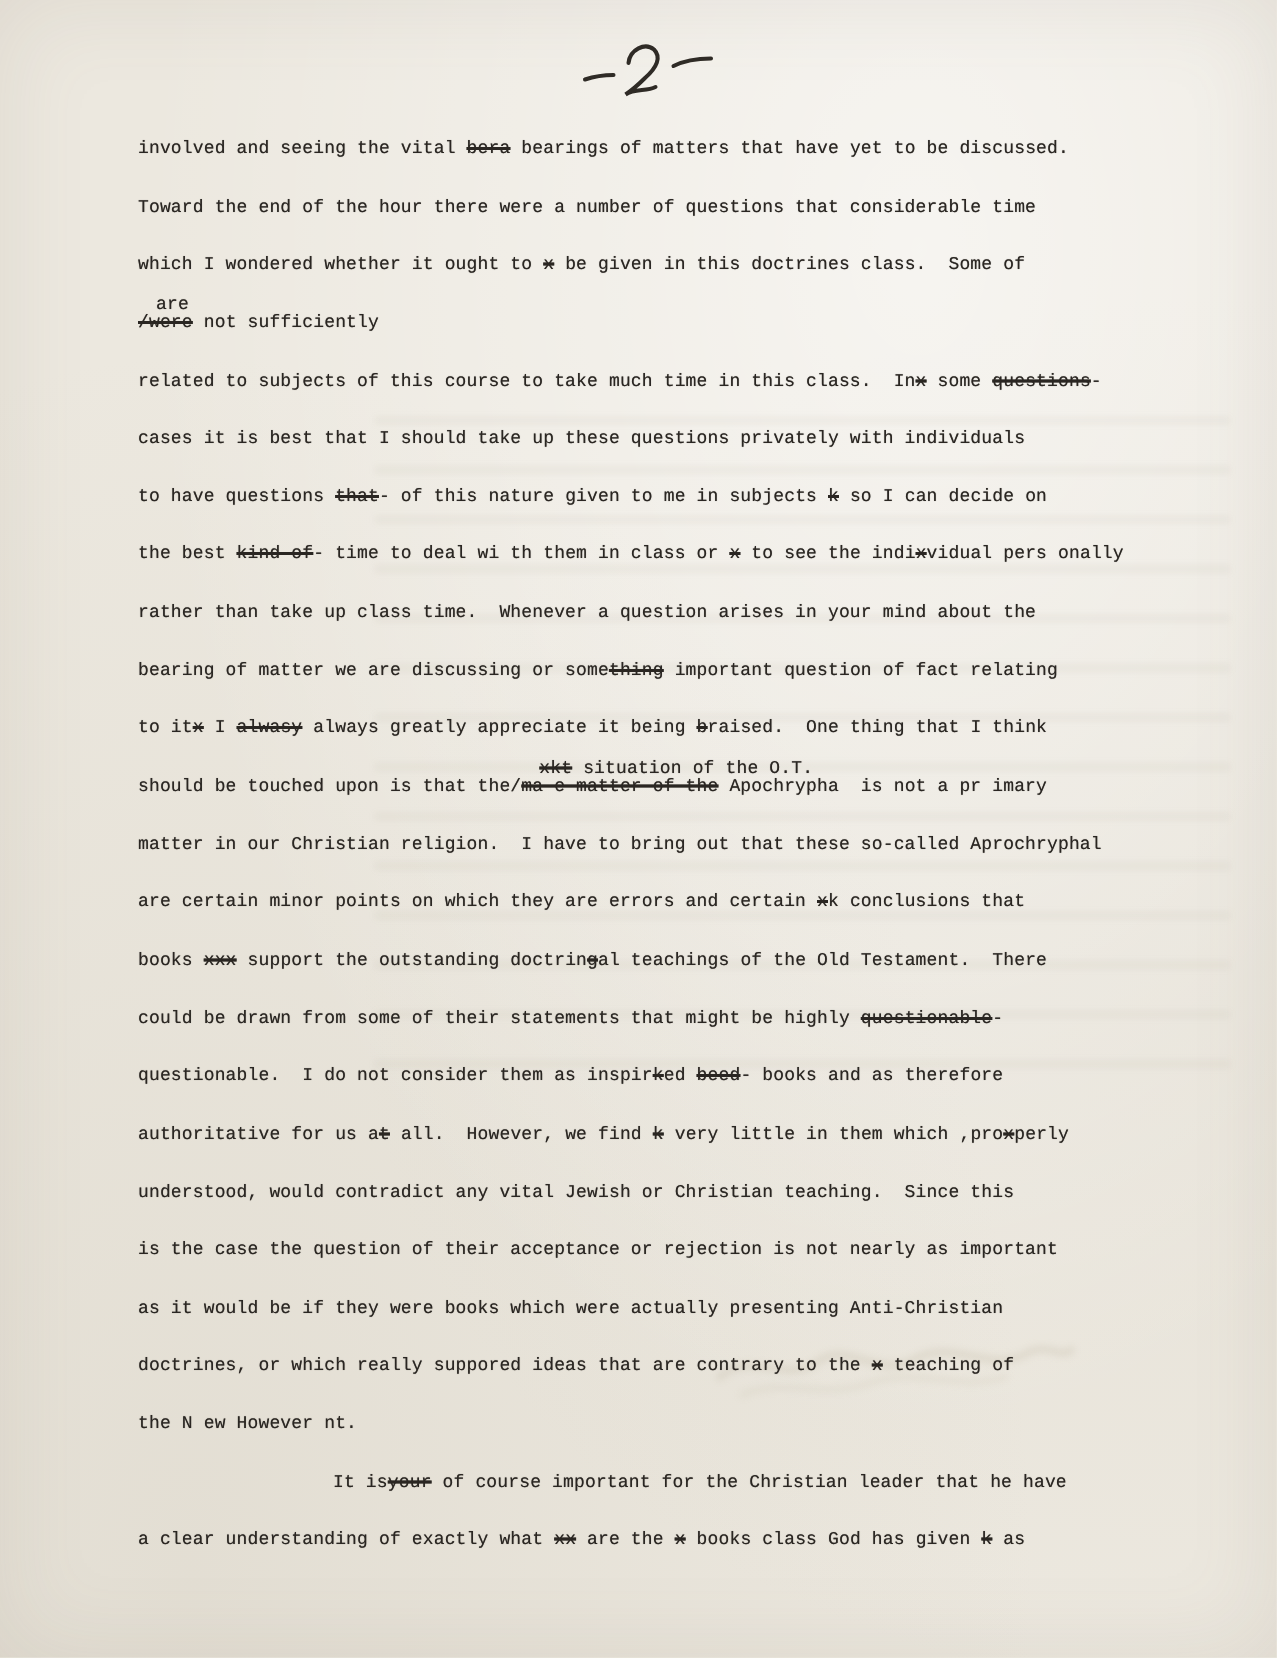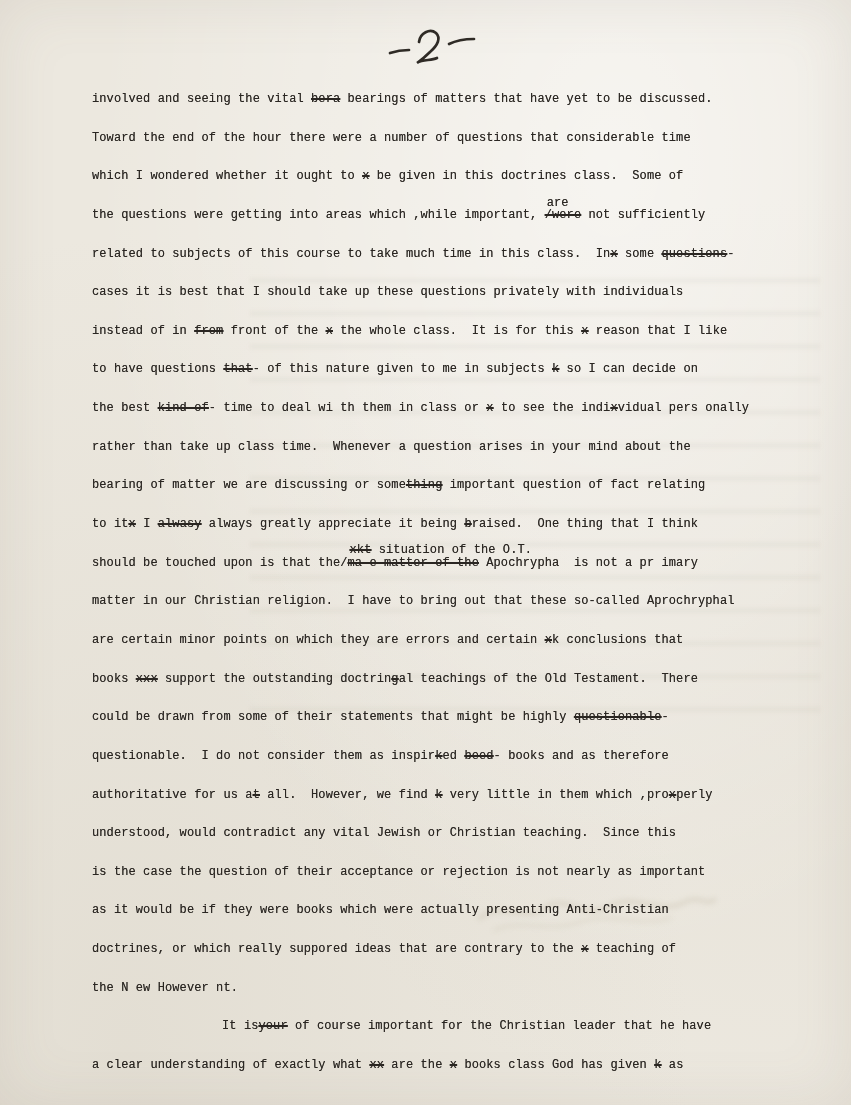--- a/index.html
+++ b/index.html
@@ -76,21 +76,21 @@
     text-decoration-thickness: 2px;
   }
   .ins {
     position: relative;
     display: inline-block;
     width: 0;
     vertical-align: baseline;
   }
   .ins-text {
     position: absolute;
-    left: 2px;
+    left: 12px;
     bottom: 0.78em;
     white-space: nowrap;
     line-height: 1;
   }
 </style>
 </head>
 <body>
 
 <div class="vignette"></div>
 <div class="ghost-lines"></div>
@@ -108,24 +108,23 @@
       <path d="M36,18 C37,9 47,4 53,9 C58,14 55,21 47,28 C42,33 37,37 34,39 C40,35 48,37 54,34"></path>
       <path d="M66,20 C74,16 82,15 91,15"></path>
     </g>
   </svg>
 </div>
 
 <div class="typed-body">
     <div class="line"><span class="seg">involved and seeing the vital </span><span class="seg strike">bera</span><span class="seg"> bearings of matters that have yet to be discussed.</span></div>
     <div class="line"><span class="seg">Toward the end of the hour there were a number of questions that considerable time</span></div>
     <div class="line"><span class="seg">which I wondered whether it ought to </span><span class="seg strike">x</span><span class="seg"> be given in this doctrines class.  Some of</span></div>
-    <div class="line"><span class="seg">the questions were getting into areas which ,while important, </span><span class="ins"><span class="ins-text"><span class="seg">are</span></span></span><span class="seg strike">/were</span><span class="seg"> not sufficiently</span></div>
+    <div class="line"><span class="ins"><span class="ins-text"><span class="seg">are</span></span></span><span class="seg strike">/were</span><span class="seg"> not sufficiently</span></div>
     <div class="line"><span class="seg">related to subjects of this course to take much time in this class.  In</span><span class="seg strike">x</span><span class="seg"> some </span><span class="seg strike">questions</span><span class="seg">-</span></div>
     <div class="line"><span class="seg">cases it is best that I should take up these questions privately with individuals</span></div>
-    <div class="line"><span class="seg">instead of in </span><span class="seg strike">from</span><span class="seg"> front of the </span><span class="seg strike">x</span><span class="seg"> the whole class.  It is for this </span><span class="seg strike">x</span><span class="seg"> reason that I like</span></div>
     <div class="line"><span class="seg">to have questions </span><span class="seg strike">that</span><span class="seg">- of this nature given to me in subjects </span><span class="seg strike">k</span><span class="seg"> so I can decide on</span></div>
     <div class="line"><span class="seg">the best </span><span class="seg strike">kind of</span><span class="seg">- time to deal wi th them in class or </span><span class="seg strike">x</span><span class="seg"> to see the indi</span><span class="seg strike">x</span><span class="seg">vidual pers onally</span></div>
     <div class="line"><span class="seg">rather than take up class time.  Whenever a question arises in your mind about the</span></div>
     <div class="line"><span class="seg">bearing of matter we are discussing or some</span><span class="seg strike">thing</span><span class="seg"> important question of fact relating</span></div>
     <div class="line"><span class="seg">to it</span><span class="seg strike">x</span><span class="seg"> I </span><span class="seg strike">alwasy</span><span class="seg"> always greatly appreciate it being </span><span class="seg strike">b</span><span class="seg">raised.  One thing that I think</span></div>
     <div class="line"><span class="seg">should be touched upon is that the/</span><span class="ins"><span class="ins-text"><span class="seg strike">xkt</span><span class="seg"> situation of the O.T.</span></span></span><span class="seg strike">ma e matter of the</span><span class="seg"> Apochrypha  is not a pr imary</span></div>
     <div class="line"><span class="seg">matter in our Christian religion.  I have to bring out that these so-called Aprochryphal</span></div>
     <div class="line"><span class="seg">are certain minor points on which they are errors and certain </span><span class="seg strike">x</span><span class="seg">k conclusions that</span></div>
     <div class="line"><span class="seg">books </span><span class="seg strike">xxx</span><span class="seg"> support the outstanding doctrin</span><span class="seg strike">g</span><span class="seg">al teachings of the Old Testament.  There</span></div>
     <div class="line"><span class="seg">could be drawn from some of their statements that might be highly </span><span class="seg strike">questionable</span><span class="seg">-</span></div>

